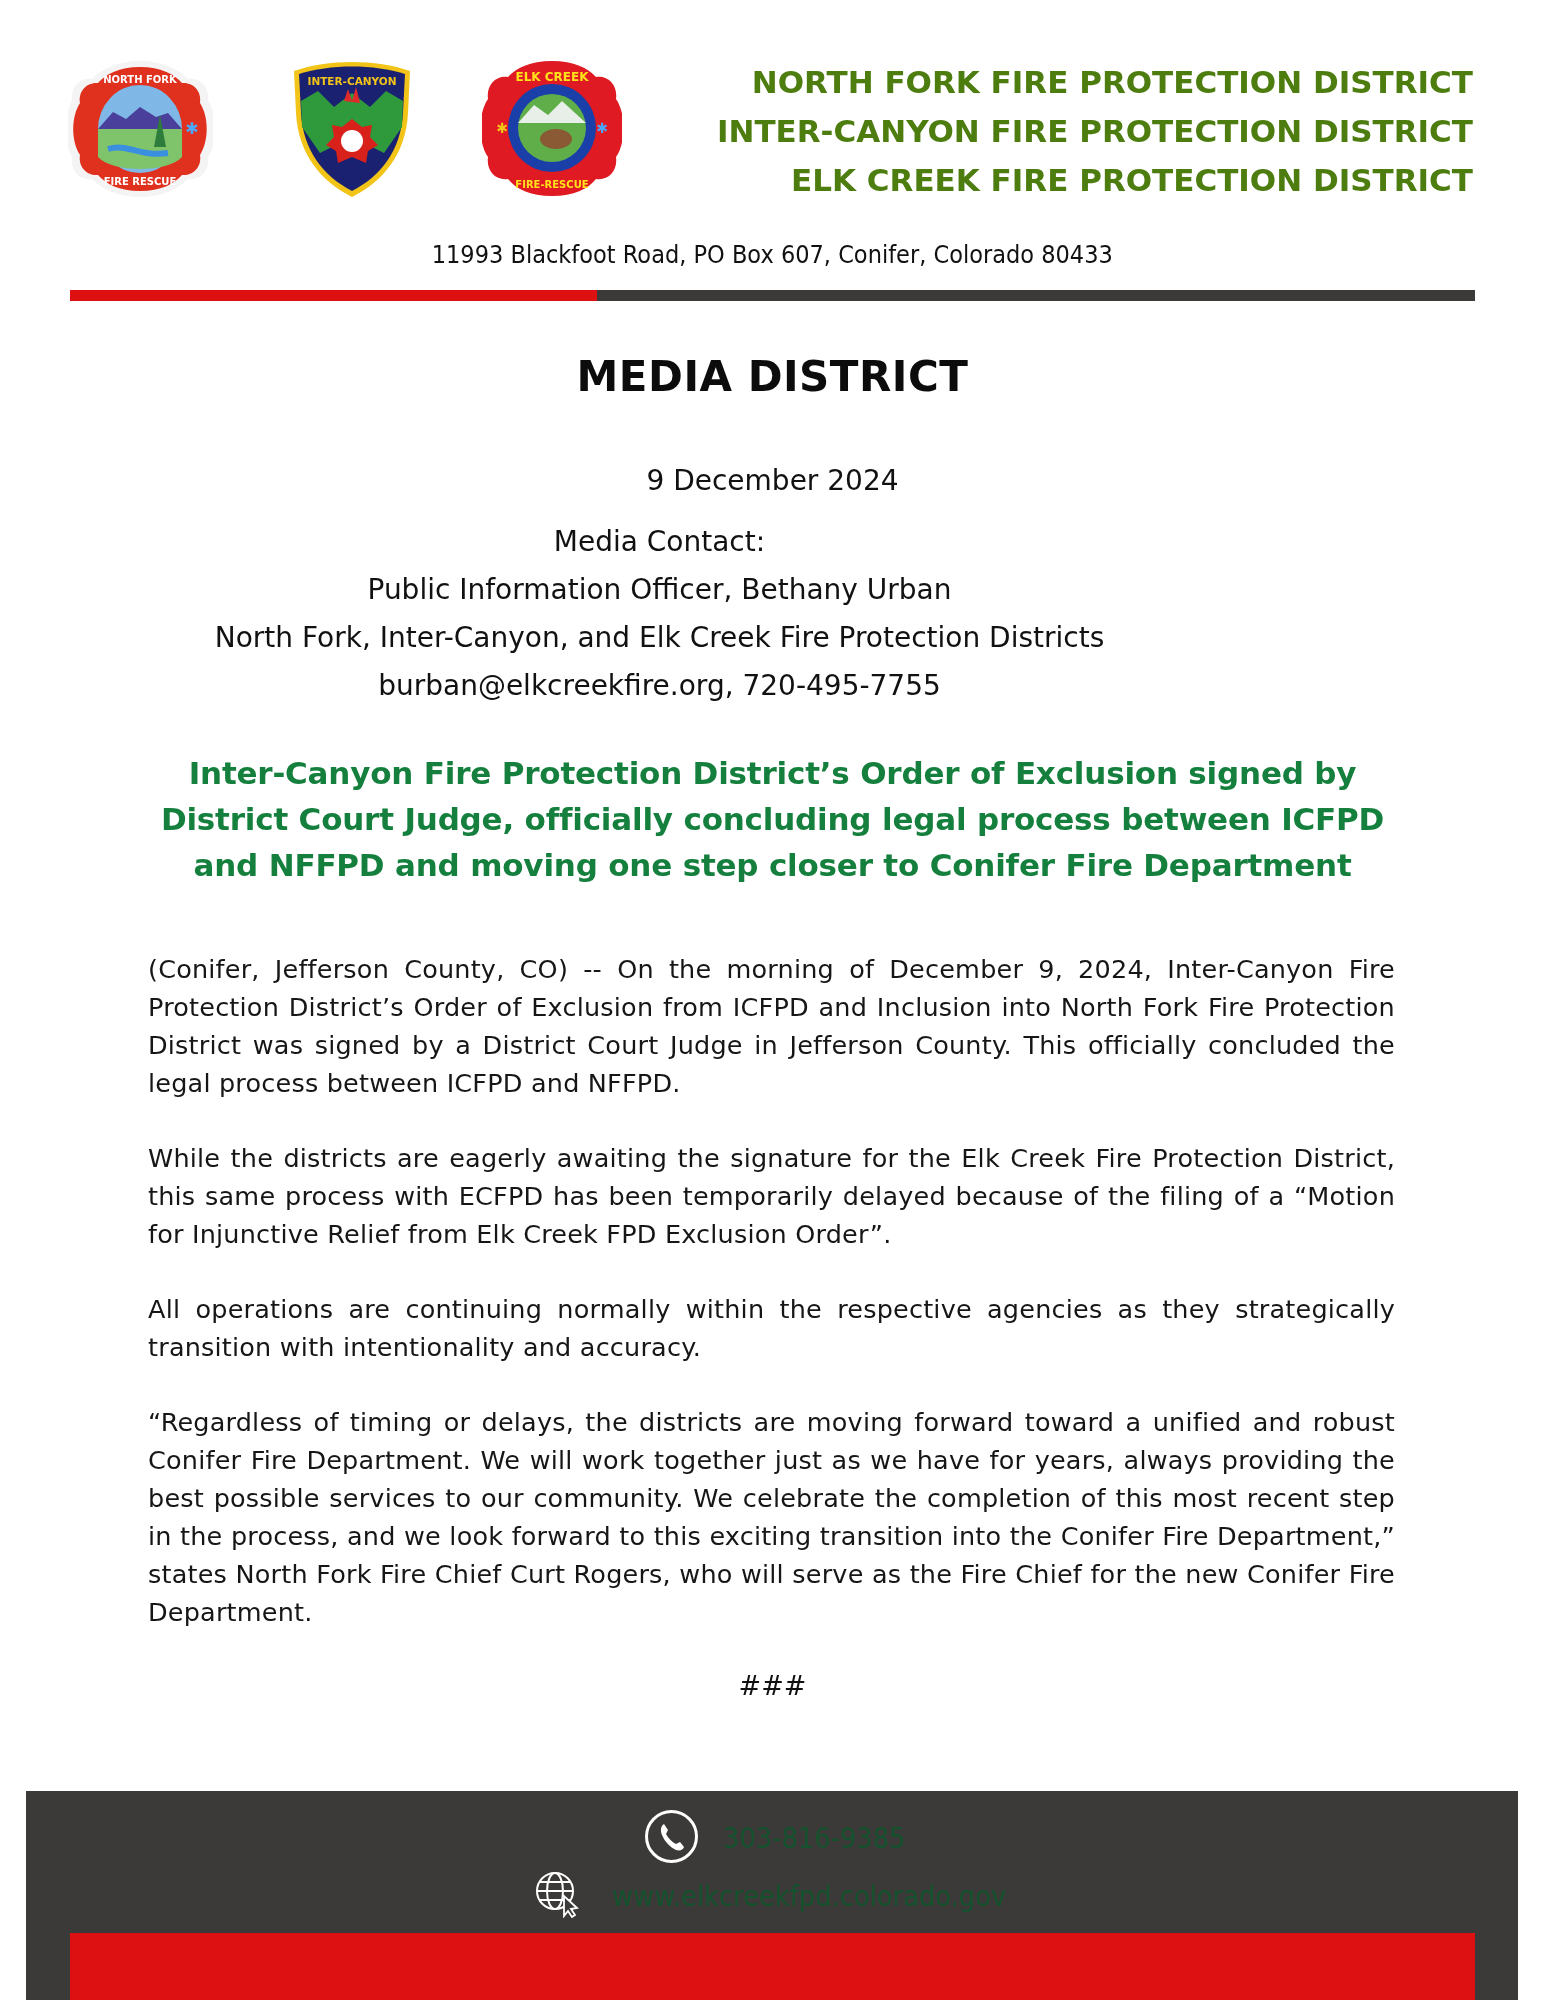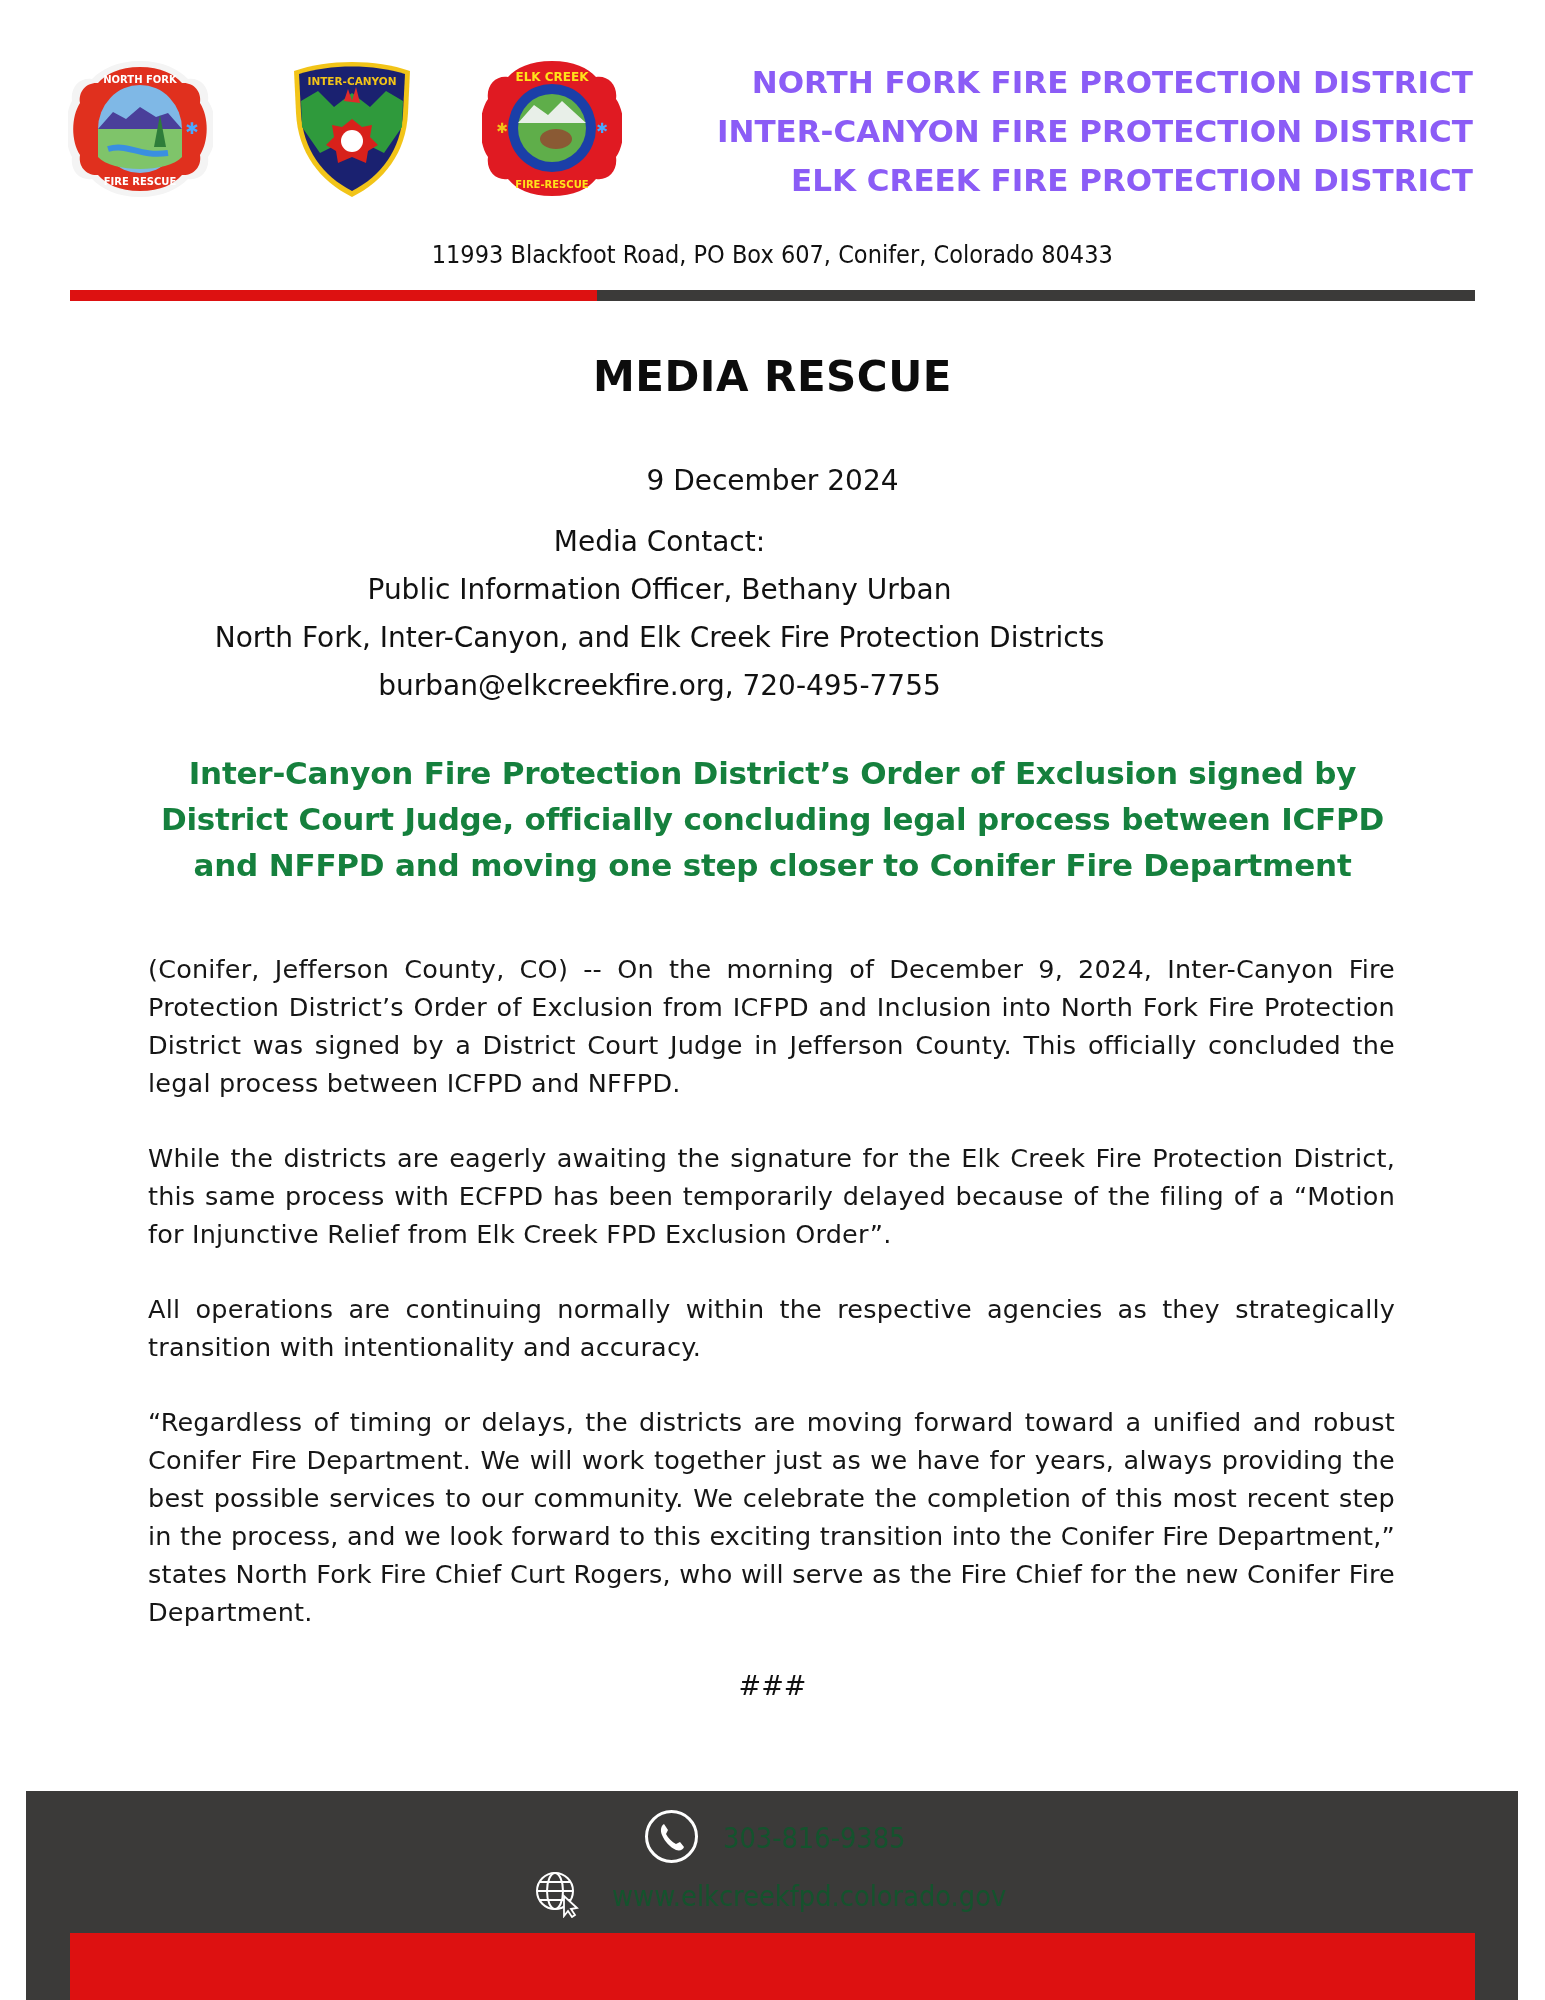--- a/index.html
+++ b/index.html
@@ -13,21 +13,21 @@
   .logo { position: absolute; top: 57px; height: 143px; }
   .logo svg { width: 100%; height: 100%; display: block; }
   #logo-nf { left: 68px; width: 145px; }
   #logo-ic { left: 288px; width: 128px; }
   #logo-ec { left: 482px; width: 140px; }
 
   
   .districts {
     position: absolute; right: 72px; top: 58px; text-align: right;
     font-family: "DejaVu Sans", sans-serif; font-weight: bold;
-    font-size: 31px; line-height: 49px; color: #8b5cf6;
+    font-size: 31px; line-height: 49px; color: #4d7c0f;
     letter-spacing: 0px;
   }
   .districts div { white-space: nowrap; }
 
   .address {
     position: absolute; left: 0; width: 1545px; top: 240px; text-align: center;
     font-family: "DejaVu Sans", sans-serif; font-size: 25px; color: #111;
     transform: scaleX(0.9); transform-origin: 770px 0;
   }
 
@@ -122,21 +122,21 @@
   <div>NORTH FORK FIRE PROTECTION DISTRICT</div>
   <div>INTER-CANYON FIRE PROTECTION DISTRICT</div>
   <div>ELK CREEK FIRE PROTECTION DISTRICT</div>
 </div>
 
 <div class="address">11993 Blackfoot Road, PO Box 607, Conifer, Colorado 80433</div>
 
 <div class="divider divider-red"></div>
 <div class="divider divider-dark"></div>
 
-<div class="title">MEDIA RESCUE</div>
+<div class="title">MEDIA DISTRICT</div>
 <div class="date">9 December 2024</div>
 
 <div class="contact">
   <div>Media Contact:</div>
   <div>Public Information Officer, Bethany Urban</div>
   <div>North Fork, Inter-Canyon, and Elk Creek Fire Protection Districts</div>
   <div>burban@elkcreekfire.org, 720-495-7755</div>
 </div>
 
 <div class="headline">Inter-Canyon Fire Protection District’s Order of Exclusion signed by District Court Judge, officially concluding legal process between ICFPD and NFFPD and moving one step closer to Conifer Fire Department</div>

